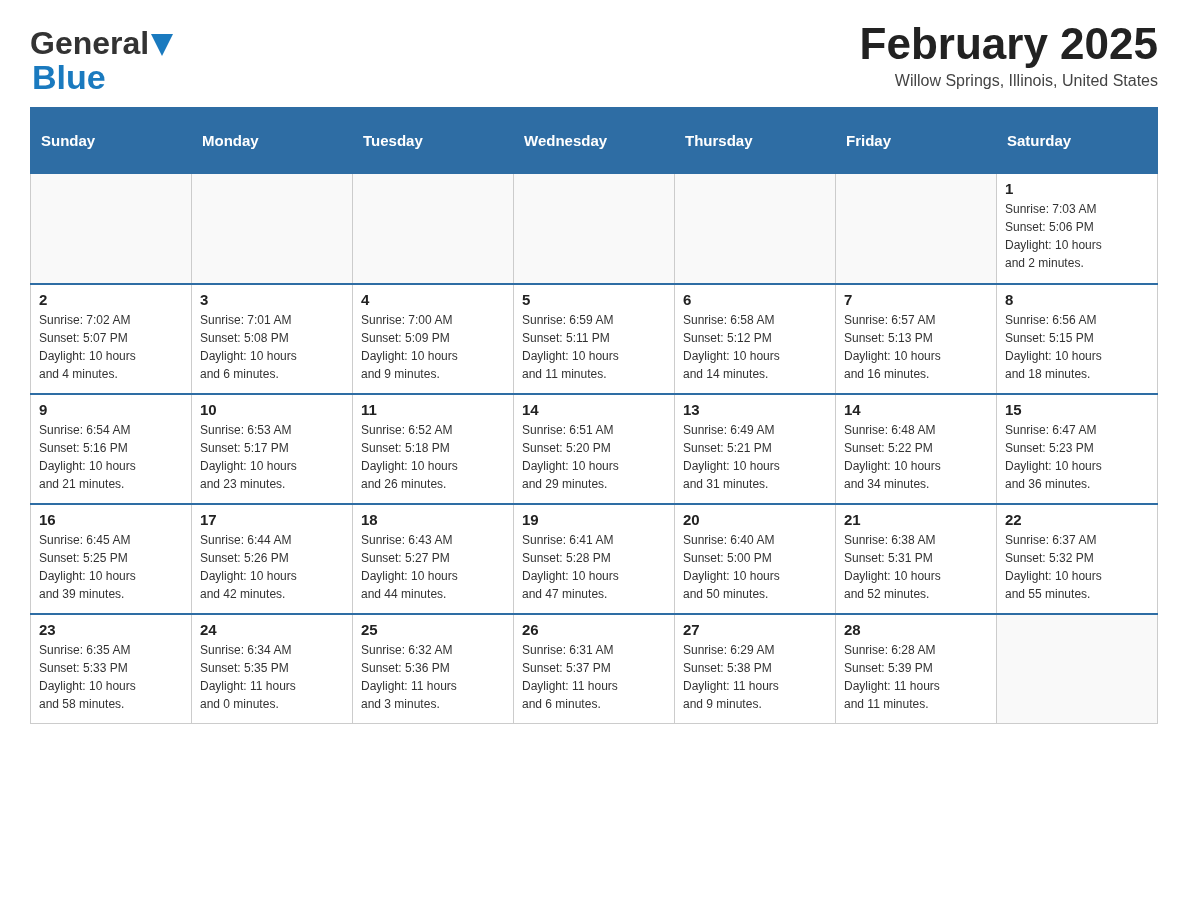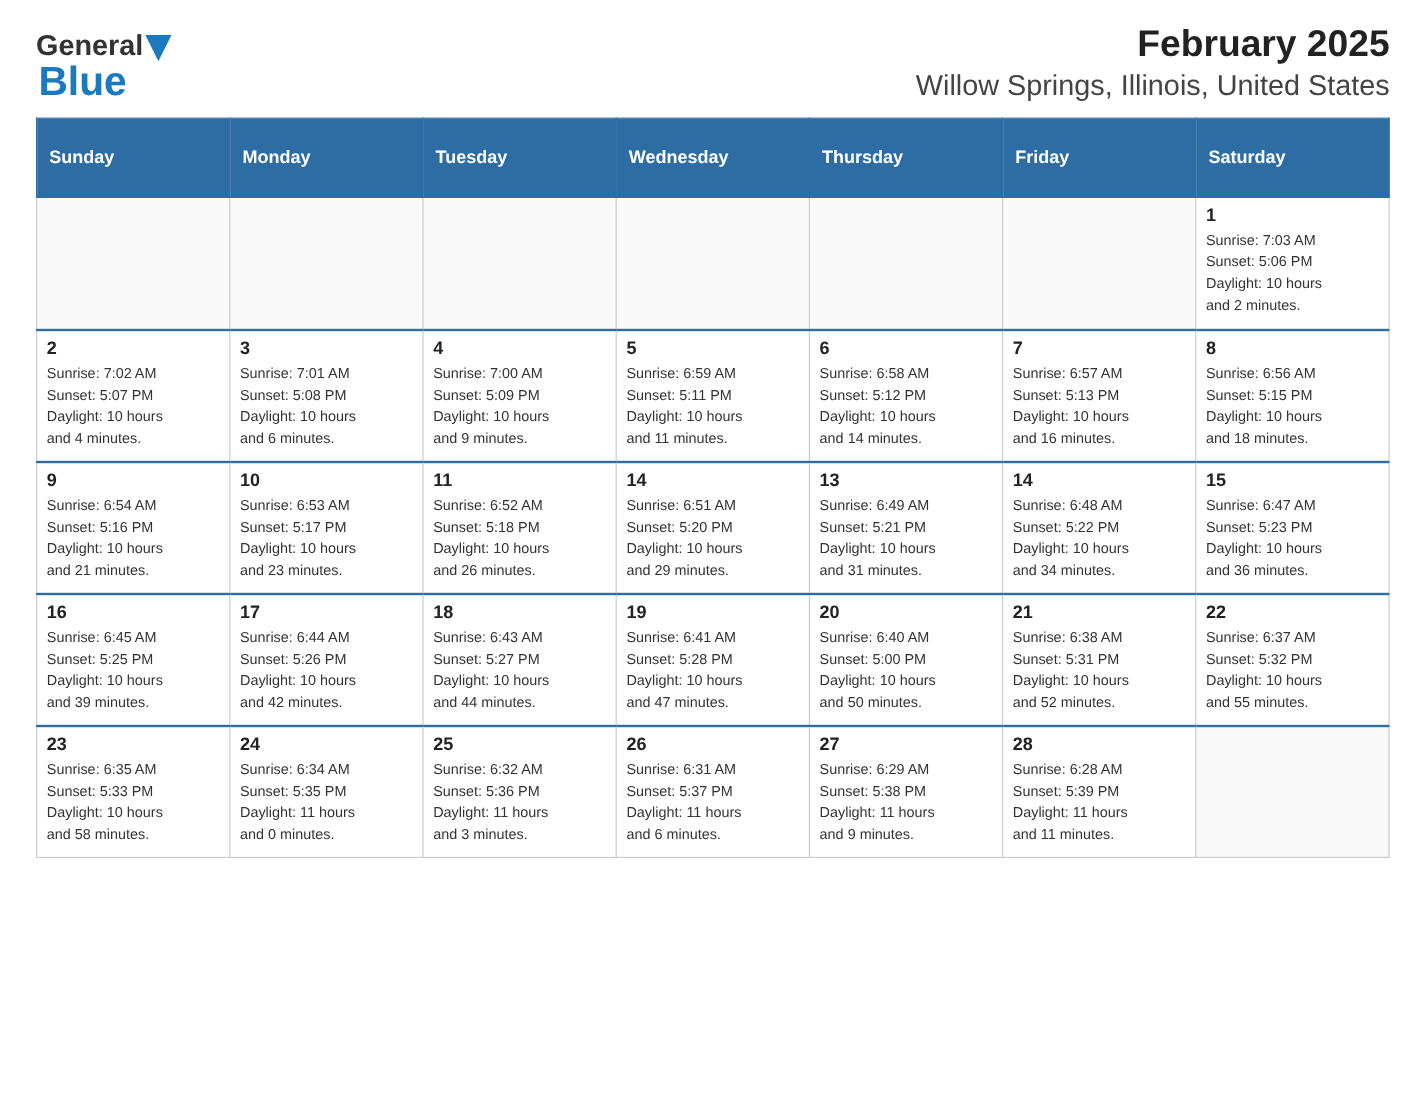--- a/index.html
+++ b/index.html
@@ -19,27 +19,27 @@
     .logo {
       display: flex;
       flex-direction: column;
       align-items: flex-start;
       padding-top: 5px;
     }
     .title-block {
       text-align: right;
     }
     .month-title {
-      font-size: 31px;
+      font-size: 44px;
       font-weight: bold;
       color: #222;
       line-height: 1.1;
     }
     .location-title {
-      font-size: 24px;
+      font-size: 16px;
       color: #444;
       margin-top: 4px;
     }
     .calendar {
       width: 100%;
       border-collapse: collapse;
       margin-top: 10px;
     }
     .calendar th {
       background-color: #2e6da4;
@@ -79,21 +79,21 @@
     .row-separator td {
       border-top: 2px solid #2e6da4;
     }
   </style>
 </head>
 <body>
 
 <div class="header">
   <div class="logo">
     <div style="display:flex; align-items:center;">
-      <span style="font-size:24px; font-weight:bold; color:#333;">General</span>
+      <span style="font-size:32px; font-weight:bold; color:#333;">General</span>
       <svg width="22" height="22" viewBox="0 0 22 22" style="margin-left:2px; margin-top:2px;">
         <polygon points="0,0 22,0 11,22" fill="#1a7abf"></polygon>
       </svg>
     </div>
     <div style="font-size:34px; font-weight:bold; color:#1a7abf; margin-top:-4px; margin-left:2px;">Blue</div>
   </div>
   <div class="title-block">
     <div class="month-title">February 2025</div>
     <div class="location-title">Willow Springs, Illinois, United States</div>
   </div>

